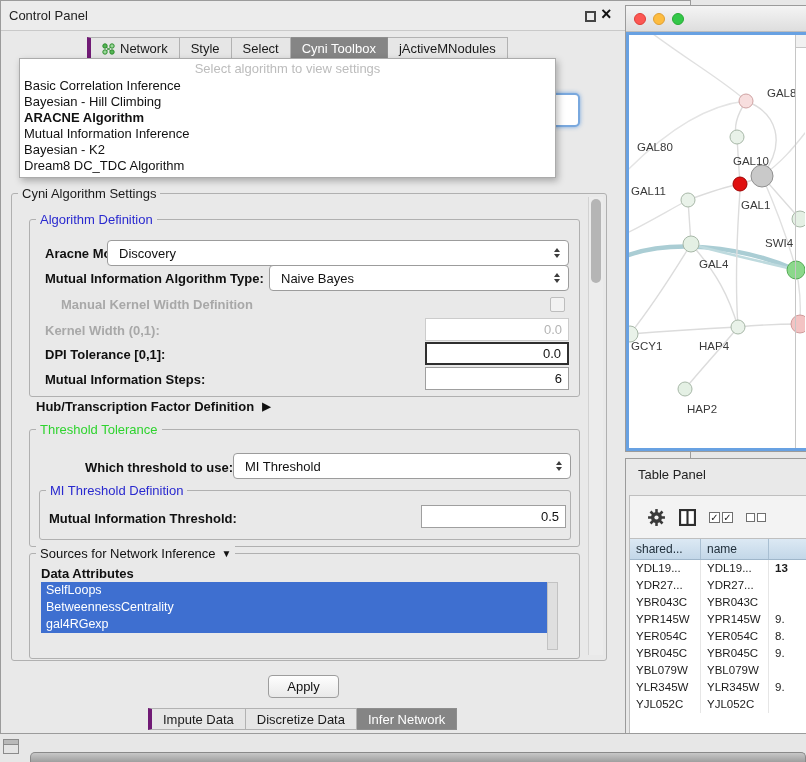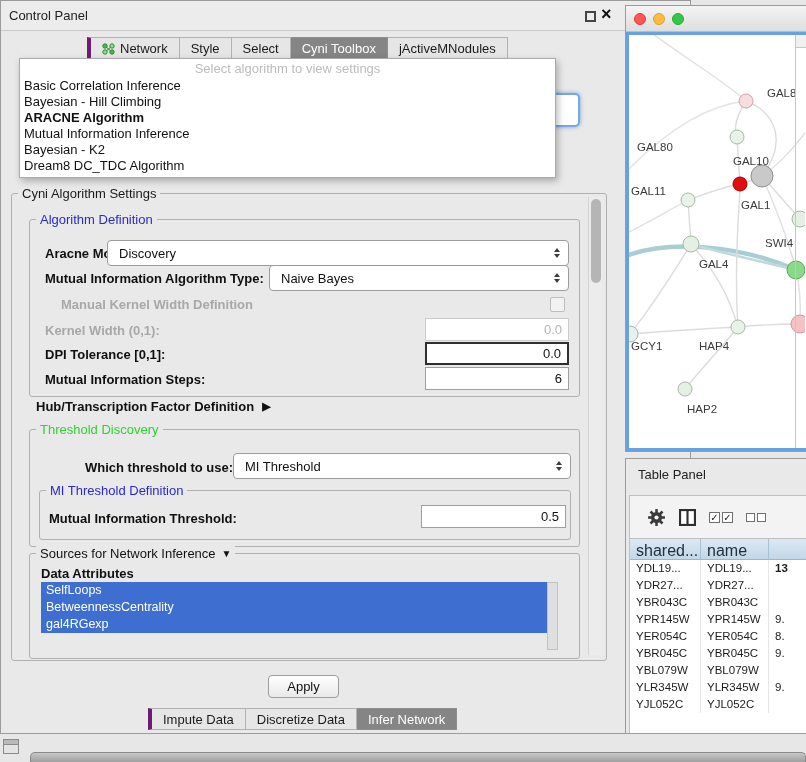--- a/index.html
+++ b/index.html
@@ -101,21 +101,21 @@
 
 #table-panel{position:absolute;left:625px;top:458px;width:181px;height:276px;background:#e9e9e9;border:1px solid #9b9b9b;border-right:none}
 #tp-title{position:absolute;left:12px;top:8px;font-size:13px;color:#222}
 #tp-toolbar{position:absolute;left:3px;top:36px;right:0;height:44px;background:#f3f3f3;border:1px solid #bfbfbf;border-right:none;display:flex;align-items:center;gap:13px;padding-left:17px}
 .ticon{display:flex;align-items:center;cursor:pointer}
 .cbpair{display:flex;gap:2px;align-items:center}
 .cb{width:11px;height:11px;border:1px solid #6f6f6f;background:#fff;font-size:10px;line-height:9px;text-align:center;color:#222}
 .cb.small{width:9px;height:9px}
 #tp-table{position:absolute;left:3px;top:80px;right:0;bottom:0;background:#fff;border-left:1px solid #bfbfbf;overflow:hidden}
 #tp-header{display:flex;height:21px;background:linear-gradient(#dce9f4,#c3d7e8);border-bottom:1px solid #9fb6ca}
-.th{font-size:16px;color:#21303c;padding:3px 0 0 6px;border-right:1px solid #a9bfd2;overflow:hidden;white-space:nowrap;flex:none;cursor:pointer}
+.th{font-size:12px;color:#21303c;padding:3px 0 0 6px;border-right:1px solid #a9bfd2;overflow:hidden;white-space:nowrap;flex:none;cursor:pointer}
 .tr{display:flex;height:17px}
 .td{font-size:11.5px;color:#1c1c1c;padding:2px 0 0 6px;border-right:1px solid #e6e6e6;overflow:hidden;white-space:nowrap;flex:none}
 
 
 #corner-icon{position:absolute;left:3px;top:739px;width:16px;height:15px;border:1px solid #8b8b8b;background:#e4e4e4}
 #corner-icon::after{content:"";display:block;height:4px;background:#b9b9b9;border-bottom:1px solid #8b8b8b}
 #bottom-bar{position:absolute;left:30px;top:752px;width:776px;height:10px;background:linear-gradient(#c7c7c7,#9f9f9f);border:1px solid #898989;border-bottom:none;border-radius:5px 5px 0 0}
 </style>
 </head>
 <body>
@@ -196,21 +196,21 @@
 
     <span class="lbl" id="lbl-steps">Mutual Information Steps:</span>
     <div class="field" id="fld-steps">6</div>
 
     <div id="hub-row">
       <span>Hub/Transcription Factor Definition</span>
       <span class="arrow">▶</span>
     </div>
 
     <div class="group" id="grp-threshold"></div>
-    <span class="group-label green" id="lbl-threshold">Threshold Discovery</span>
+    <span class="group-label green" id="lbl-threshold">Threshold Tolerance</span>
 
     <span class="lbl" id="lbl-which">Which threshold to use:</span>
     <div class="combo" id="combo-which">
       <span class="combo-text">MI Threshold</span>
       <span class="combo-arrows">
           <span class="tri-up"></span>
           <span class="tri-dn"></span>
         </span>
     </div>
 

